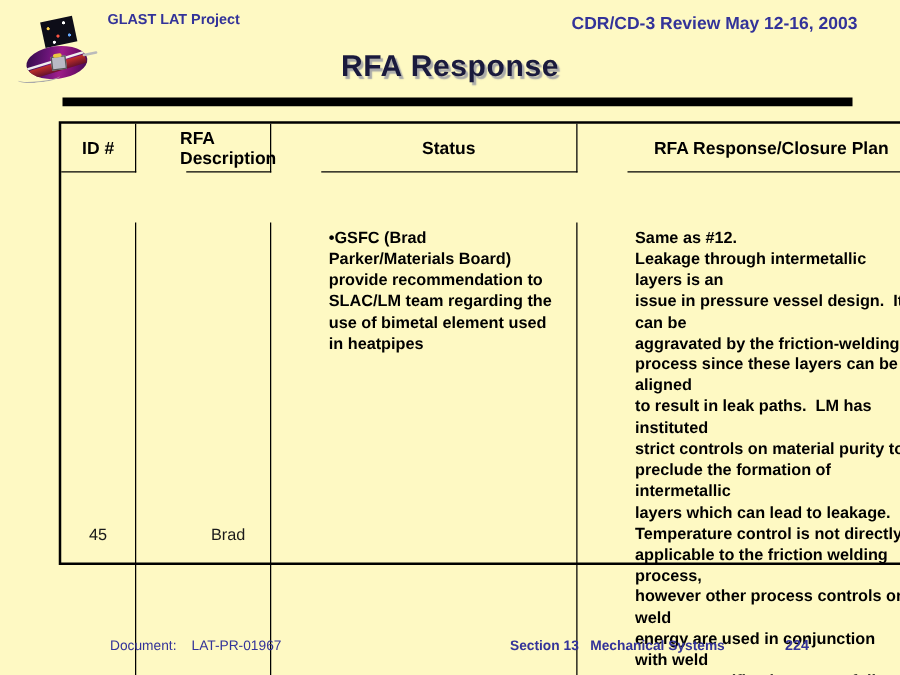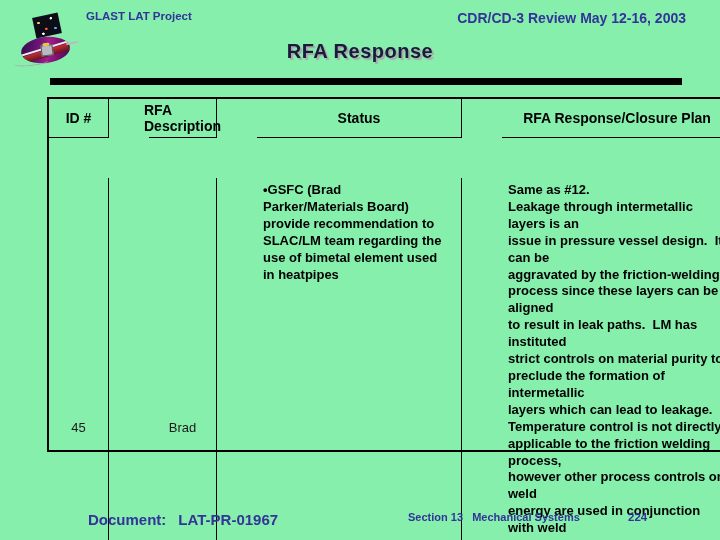--- a/index.html
+++ b/index.html
@@ -1,29 +1,29 @@
 <!DOCTYPE html>
 <html><head>
 <meta charset="utf-8">
 <style>
   html,body{margin:0;padding:0;background:#fff;}
   .slide{
-    position:relative;width:720px;height:540px;background:#86efac;overflow:hidden;
+    position:relative;width:720px;height:540px;background:#fef9c3;overflow:hidden;
     font-family:"Liberation Sans","DejaVu Sans",sans-serif;
   }
   
   .project-name{
     position:absolute;left:86px;top:10px;font-size:11.5px;font-weight:bold;color:#333399;
   }
   .review-name{
     position:absolute;right:34px;top:10px;font-size:14px;font-weight:bold;color:#333399;
   }
   .page-title{
     position:absolute;left:0;top:40px;width:720px;text-align:center;
-    font-size:20px;font-weight:bold;color:#1a1a3d;letter-spacing:.5px;
+    font-size:24px;font-weight:bold;color:#1a1a3d;letter-spacing:.5px;
     text-shadow:2px 2px 1px #a8a8a8;
   }
   .title-rule{
     position:absolute;left:50px;top:78px;width:632px;height:7px;background:#000000;
   }
   
   .logo{position:absolute;left:8px;top:6px;width:72px;height:62px;}
   .logo-panel{
     position:absolute;left:26px;top:9px;width:26px;height:21px;background:#0d0d18;
     transform:rotate(-12deg);
@@ -78,21 +78,21 @@
   }
   .center-cell{
     display:flex;align-items:center;justify-content:center;
     font-size:13px;font-weight:normal;color:#1a1a1a;
   }
   .text-cell{
     padding:4px 6px;font-size:13px;font-weight:bold;line-height:16.9px;
     white-space:pre-wrap;
   }
   
-  .footer-doc{position:absolute;left:88px;top:511px;font-size:15px;font-weight:bold;color:#333399;}
+  .footer-doc{position:absolute;left:88px;top:511px;font-size:11px;font-weight:normal;color:#333399;}
   .footer-doc .doc-value{margin-left:12px;}
   .footer-section{position:absolute;left:408px;top:511px;font-size:11px;font-weight:bold;color:#333399;white-space:pre;}
   .footer-page{position:absolute;left:628px;top:511px;font-size:11.5px;font-weight:bold;color:#333399;}
 </style>
 </head>
 <body>
 
 <div class="slide">
 
   <div class="logo">

